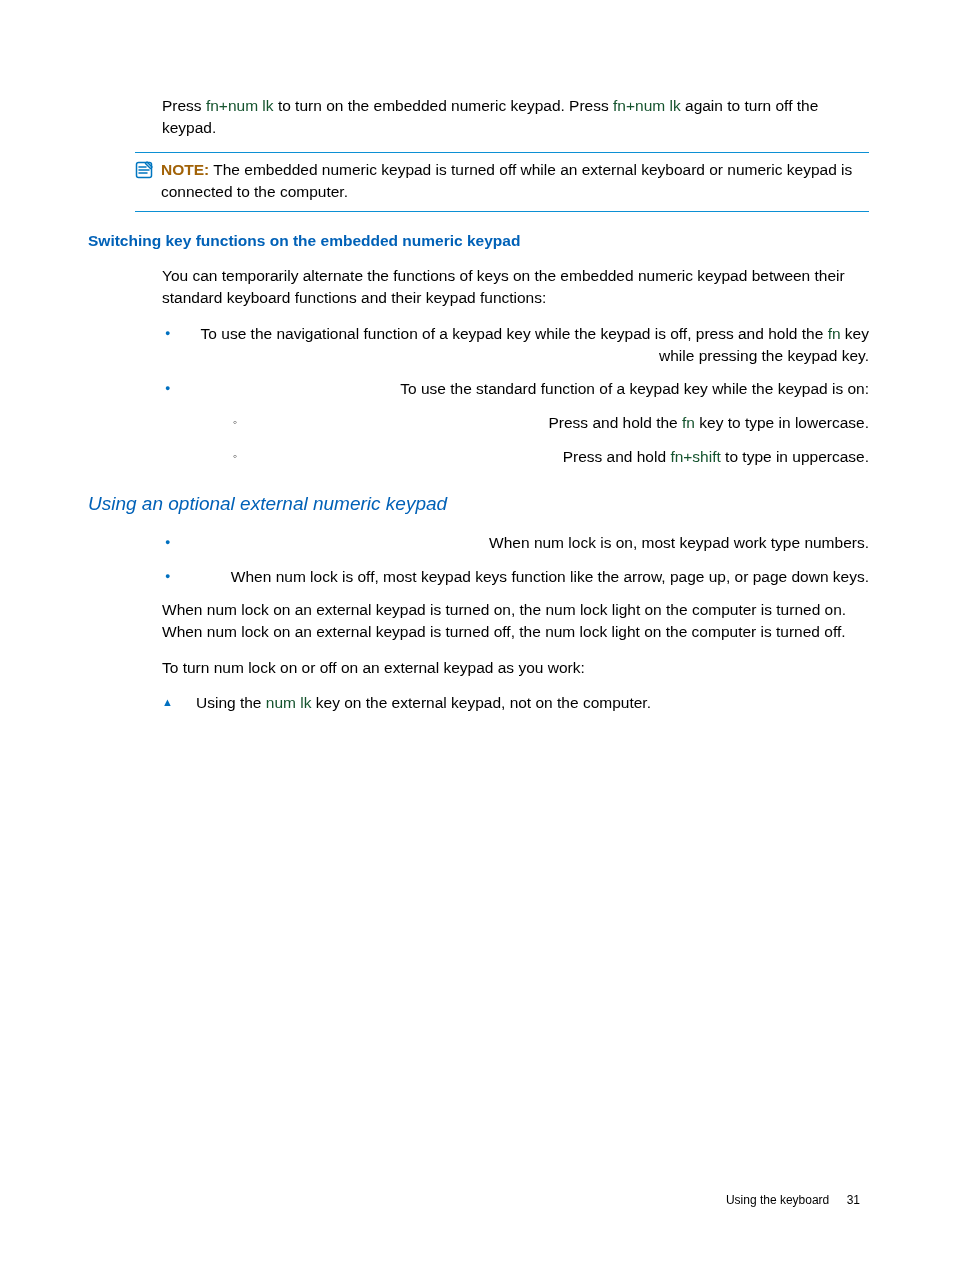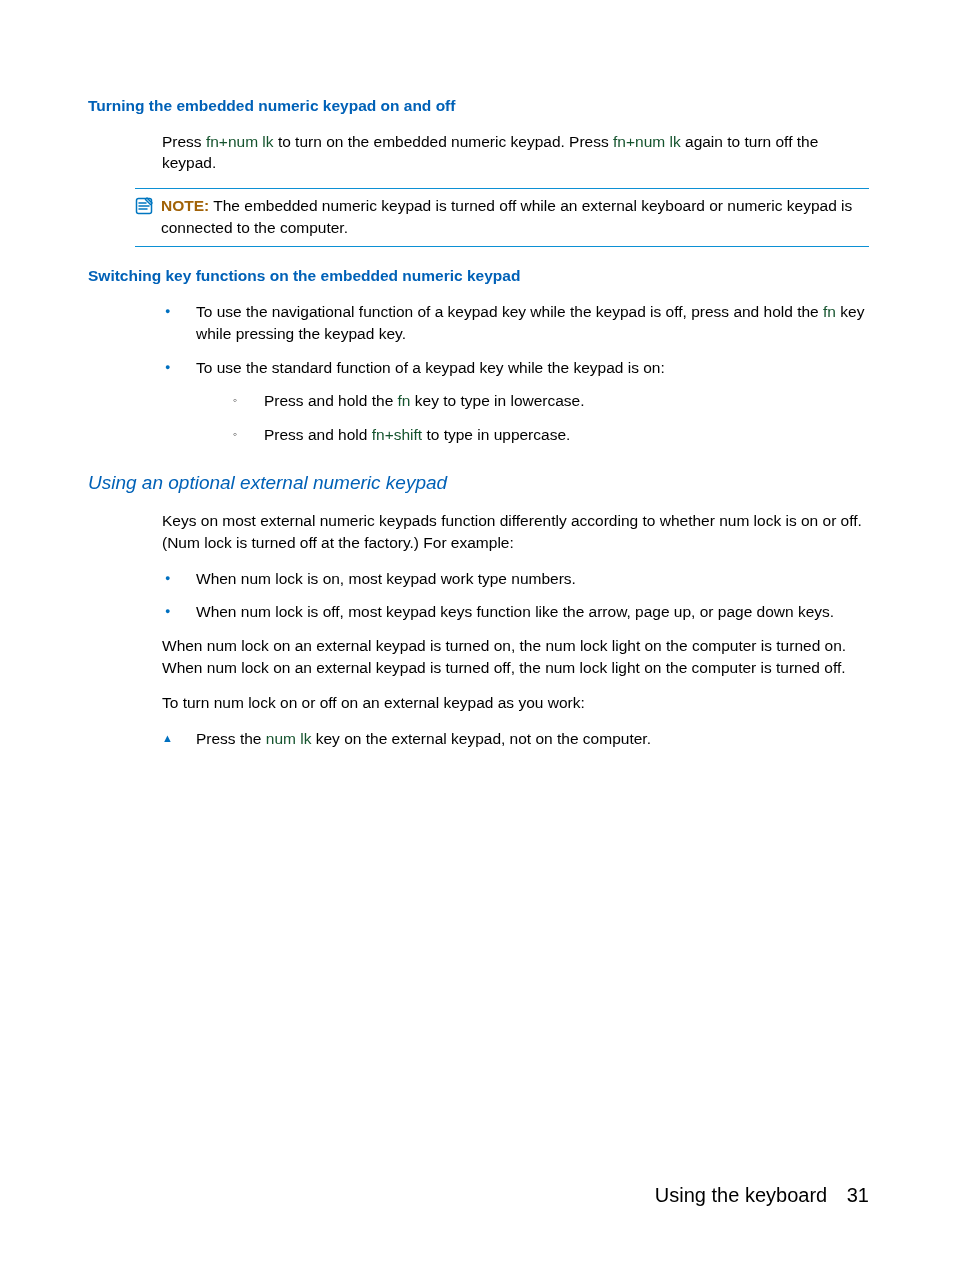--- a/index.html
+++ b/index.html
@@ -63,20 +63,21 @@
     ul.bullet {
       list-style: none;
       margin-left: 74px;
       padding: 0;
       margin-bottom: 10px;
     }
     ul.bullet > li {
       position: relative;
       padding-left: 34px;
       margin-bottom: 12px;
+      text-align: right;
     }
     ul.bullet > li::before {
       content: "\25CF";
       color: #0070c0;
       font-size: 9px;
       position: absolute;
       left: 3px;
       top: 4px;
     }
     ul.sub {
@@ -112,31 +113,30 @@
       content: "\25B2";
       color: #0070c0;
       font-size: 11px;
       position: absolute;
       left: 0px;
       top: 3px;
     }
     .footer {
       position: absolute;
       bottom: 62px;
-      right: 85px;
-      font-size: 20px;
+      right: 94px;
+      font-size: 12px;
     }
     .footer .pagenum { margin-left: 14px; }
   </style>
 </head>
 <body>
 
 <div class="page">
 
-  <div class="h4">Turning the embedded numeric keypad on and off</div>
 
   <p class="body-text">
     <span>Press </span><span class="klink">fn+num lk</span><span> to turn on the embedded numeric keypad. Press </span><span class="klink">fn+num lk</span><span> again to turn off the keypad.</span>
   </p>
 
   <div class="note-block">
     <div class="note-row">
       <span class="note-icon">
         <svg width="18" height="18" viewBox="0 0 18 18">
           <rect x="1.5" y="1.5" width="15" height="15" rx="2" ry="2" fill="none" stroke="#0076c0" stroke-width="1.5"></rect>
@@ -145,54 +145,54 @@
         </svg>
       </span>
       <div class="note-content">
         <span class="note-label">NOTE:</span><span> The embedded numeric keypad is turned off while an external keyboard or numeric keypad is connected to the computer.</span>
       </div>
     </div>
   </div>
 
   <div class="h4">Switching key functions on the embedded numeric keypad</div>
 
+  <p class="body-text">You can temporarily alternate the functions of keys on the embedded numeric keypad between their standard keyboard functions and their keypad functions:</p>
 
   <ul class="bullet">
     <li>
       <span>To use the navigational function of a keypad key while the keypad is off, press and hold the </span><span class="klink">fn</span><span> key while pressing the keypad key.</span>
     </li>
     <li>
       <span>To use the standard function of a keypad key while the keypad is on:</span>
       <ul class="sub">
         <li>
           <span>Press and hold the </span><span class="klink">fn</span><span> key to type in lowercase.</span>
         </li>
         <li>
           <span>Press and hold </span><span class="klink">fn+shift</span><span> to type in uppercase.</span>
         </li>
       </ul>
     </li>
   </ul>
 
   <div class="h3">Using an optional external numeric keypad</div>
 
-  <p class="body-text">Keys on most external numeric keypads function differently according to whether num lock is on or off. (Num lock is turned off at the factory.) For example:</p>
 
   <ul class="bullet">
     <li>When num lock is on, most keypad work type numbers.</li>
     <li>When num lock is off, most keypad keys function like the arrow, page up, or page down keys.</li>
   </ul>
 
   <p class="body-text">When num lock on an external keypad is turned on, the num lock light on the computer is turned on. When num lock on an external keypad is turned off, the num lock light on the computer is turned off.</p>
 
   <p class="body-text">To turn num lock on or off on an external keypad as you work:</p>
 
   <ul class="triangle">
     <li>
-      <span>Press the </span><span class="klink">num lk</span><span> key on the external keypad, not on the computer.</span>
+      <span>Using the </span><span class="klink">num lk</span><span> key on the external keypad, not on the computer.</span>
     </li>
   </ul>
 
 </div>
 
 <div class="footer">
   <span>Using the keyboard</span>
   <span class="pagenum">31</span>
 </div>
 

